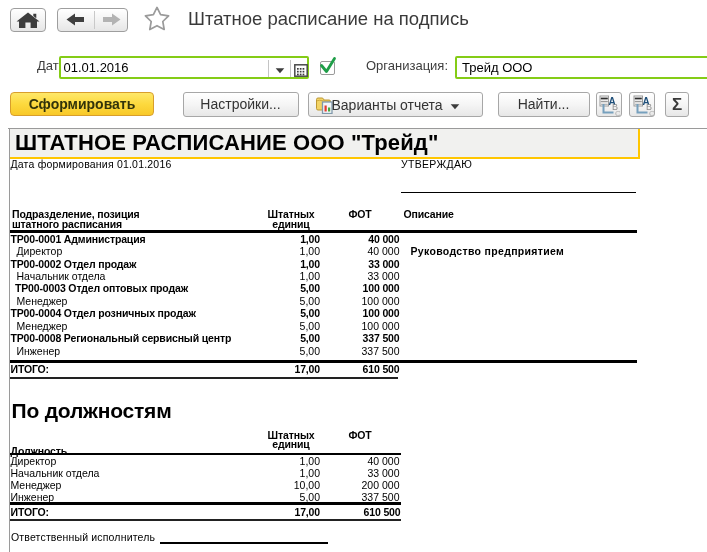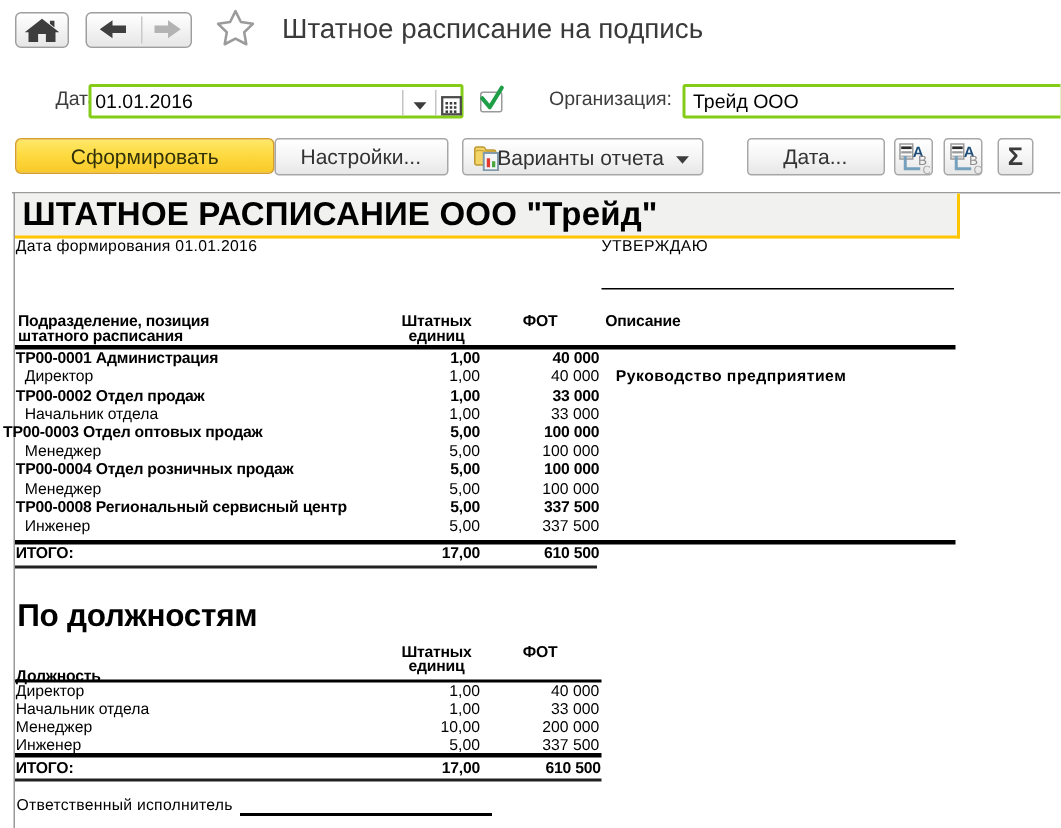--- a/index.html
+++ b/index.html
@@ -76,38 +76,38 @@
 </div>
 <div class="abs" style="left:320px; top:60.5px; width:15px; height:14.5px; border:1px solid #9a9a9a; border-radius:2px; background:#fff;"></div>
 <svg class="abs" style="left:316px; top:52px;" width="24" height="26" viewBox="0 0 24 26">
   <path d="M5.5 13.5 L10.5 19.5 L18.5 6.5" fill="none" stroke="#1f9e48" stroke-width="2.8" stroke-linecap="round" stroke-linejoin="round"></path>
 </svg>
 <div class="lbl" style="left:338px; top:58px;">Организация:</div>
 <div class="fld" style="left:455px; top:56px; width:254px; height:23px; border-radius:2px 0 0 2px;">
   <div style="position:absolute; left:5px; top:1.7px;">Трейд ООО</div>
 </div>
 
-<div class="abs" style="left:10px; top:92px; width:173px; height:24px; border:1px solid #d89e2c; border-radius:4px;
+<div class="abs" style="left:10px; top:92px; width:144px; height:24px; border:1px solid #d89e2c; border-radius:4px;
      background:linear-gradient(#fee869 0%, #fdd93e 50%, #f8c929 100%);
-     font-size:14px; font-weight:normal; color:#33330a; text-align:center; line-height:22.5px;">Сформировать</div>
+     font-size:14px; font-weight:bold; color:#33330a; text-align:center; line-height:22.5px;">Сформировать</div>
 <div class="btn2" style="left:182.5px; top:92px; width:116px; height:25px; line-height:23px;">Настройки...</div>
-<div class="btn2" style="left:308px; top:92px; width:161px; height:25px;">
+<div class="btn2" style="left:308px; top:92px; width:175px; height:25px;">
   <svg style="position:absolute; left:6px; top:2px;" width="19" height="19" viewBox="0 0 19 19">
     <path d="M1.5 4.5 Q1.5 3 3 3 L7 3 Q8 3 8.5 4 L9 5 L14 5 Q15.5 5 15.5 6.5 L15.5 13.5 Q15.5 15 14 15 L3 15 Q1.5 15 1.5 13.5 Z" fill="#f3d466" stroke="#bd9833" stroke-width="1"></path>
     <path d="M2 5.8 Q4 4.8 8 5.8 L15.5 6.2" stroke="#caa53d" stroke-width="0.9" fill="none"></path>
     <rect x="7.5" y="7" width="9.5" height="11.5" fill="#f2f6f9" stroke="#8099ab" stroke-width="1.3"></rect>
     <rect x="9.5" y="10.5" width="2.2" height="6" fill="#e43a2e"></rect>
     <rect x="13" y="12.5" width="2.2" height="4" fill="#4aa73f"></rect>
   </svg>
   <div style="position:absolute; left:22.5px; top:3.5px;">Варианты отчета</div>
   <svg style="position:absolute; left:141px; top:9.5px;" width="10" height="7" viewBox="0 0 10 7">
     <path d="M0.7 1.2 L9.3 1.2 L5 6.2 Z" fill="#3c3c3c"></path>
   </svg>
 </div>
-<div class="btn2" style="left:497.5px; top:92px; width:92px; height:25px; line-height:23px;">Дата...</div>
+<div class="btn2" style="left:497.5px; top:92px; width:92px; height:25px; line-height:23px;">Найти...</div>
 
 <div class="btn2" style="left:595.5px; top:92px; width:26px; height:25px;">
   <svg style="position:absolute; left:2.5px; top:2px;" width="21" height="21" viewBox="0 0 21 21">
     <rect x="1" y="1" width="8.5" height="10" fill="#fff" stroke="#9a9a9a" stroke-width="1"></rect>
     <rect x="1.8" y="2.6" width="7" height="1.8" fill="#2e2e2e"></rect>
     <rect x="1.8" y="5.8" width="7" height="1.5" fill="#9a9a9a"></rect>
     <rect x="1.8" y="8.6" width="7" height="1.5" fill="#b8b8b8"></rect>
     <path d="M4.5 9 L4.5 17.5 L14.5 17.5" fill="none" stroke="#76a0bd" stroke-width="2"></path>
     <text x="9.5" y="9.5" font-family="Liberation Sans" font-size="10" font-weight="bold" fill="#1d4e79">A</text>
     <text x="13" y="15" font-family="Liberation Sans" font-size="9" fill="#8e8e8e">B</text>
@@ -157,21 +157,21 @@
 <div class="rtxt" style="left:410.5px; top:245px; letter-spacing:0.33px;font-weight:bold;">Руководство предприятием</div>
 
 <div class="rtxt rb" style="left:10.5px; top:257.5px;">ТР00-0002 Отдел продаж</div>
 <div class="rtxt rb num" style="left:221px; top:257.5px; width:99px;">1,00</div>
 <div class="rtxt rb num" style="left:300px; top:257.5px; width:99.5px;">33 000</div>
 
 <div class="rtxt" style="left:16.5px; top:269.9px;">Начальник отдела</div>
 <div class="rtxt num" style="left:221px; top:269.9px; width:99px;">1,00</div>
 <div class="rtxt num" style="left:300px; top:269.9px; width:99.5px;">33 000</div>
 
-<div class="rtxt rb" style="left:2px; top:282.4px;">ТР00-0003 Отдел оптовых продаж</div>
+<div class="rtxt rb" style="left:15px; top:282.4px;">ТР00-0003 Отдел оптовых продаж</div>
 <div class="rtxt rb num" style="left:221px; top:282.4px; width:99px;">5,00</div>
 <div class="rtxt rb num" style="left:300px; top:282.4px; width:99.5px;">100 000</div>
 
 <div class="rtxt" style="left:16.5px; top:294.8px;">Менеджер</div>
 <div class="rtxt num" style="left:221px; top:294.8px; width:99px;">5,00</div>
 <div class="rtxt num" style="left:300px; top:294.8px; width:99.5px;">100 000</div>
 
 <div class="rtxt rb" style="left:10.5px; top:307.3px;">ТР00-0004 Отдел розничных продаж</div>
 <div class="rtxt rb num" style="left:221px; top:307.3px; width:99px;">5,00</div>
 <div class="rtxt rb num" style="left:300px; top:307.3px; width:99.5px;">100 000</div>

